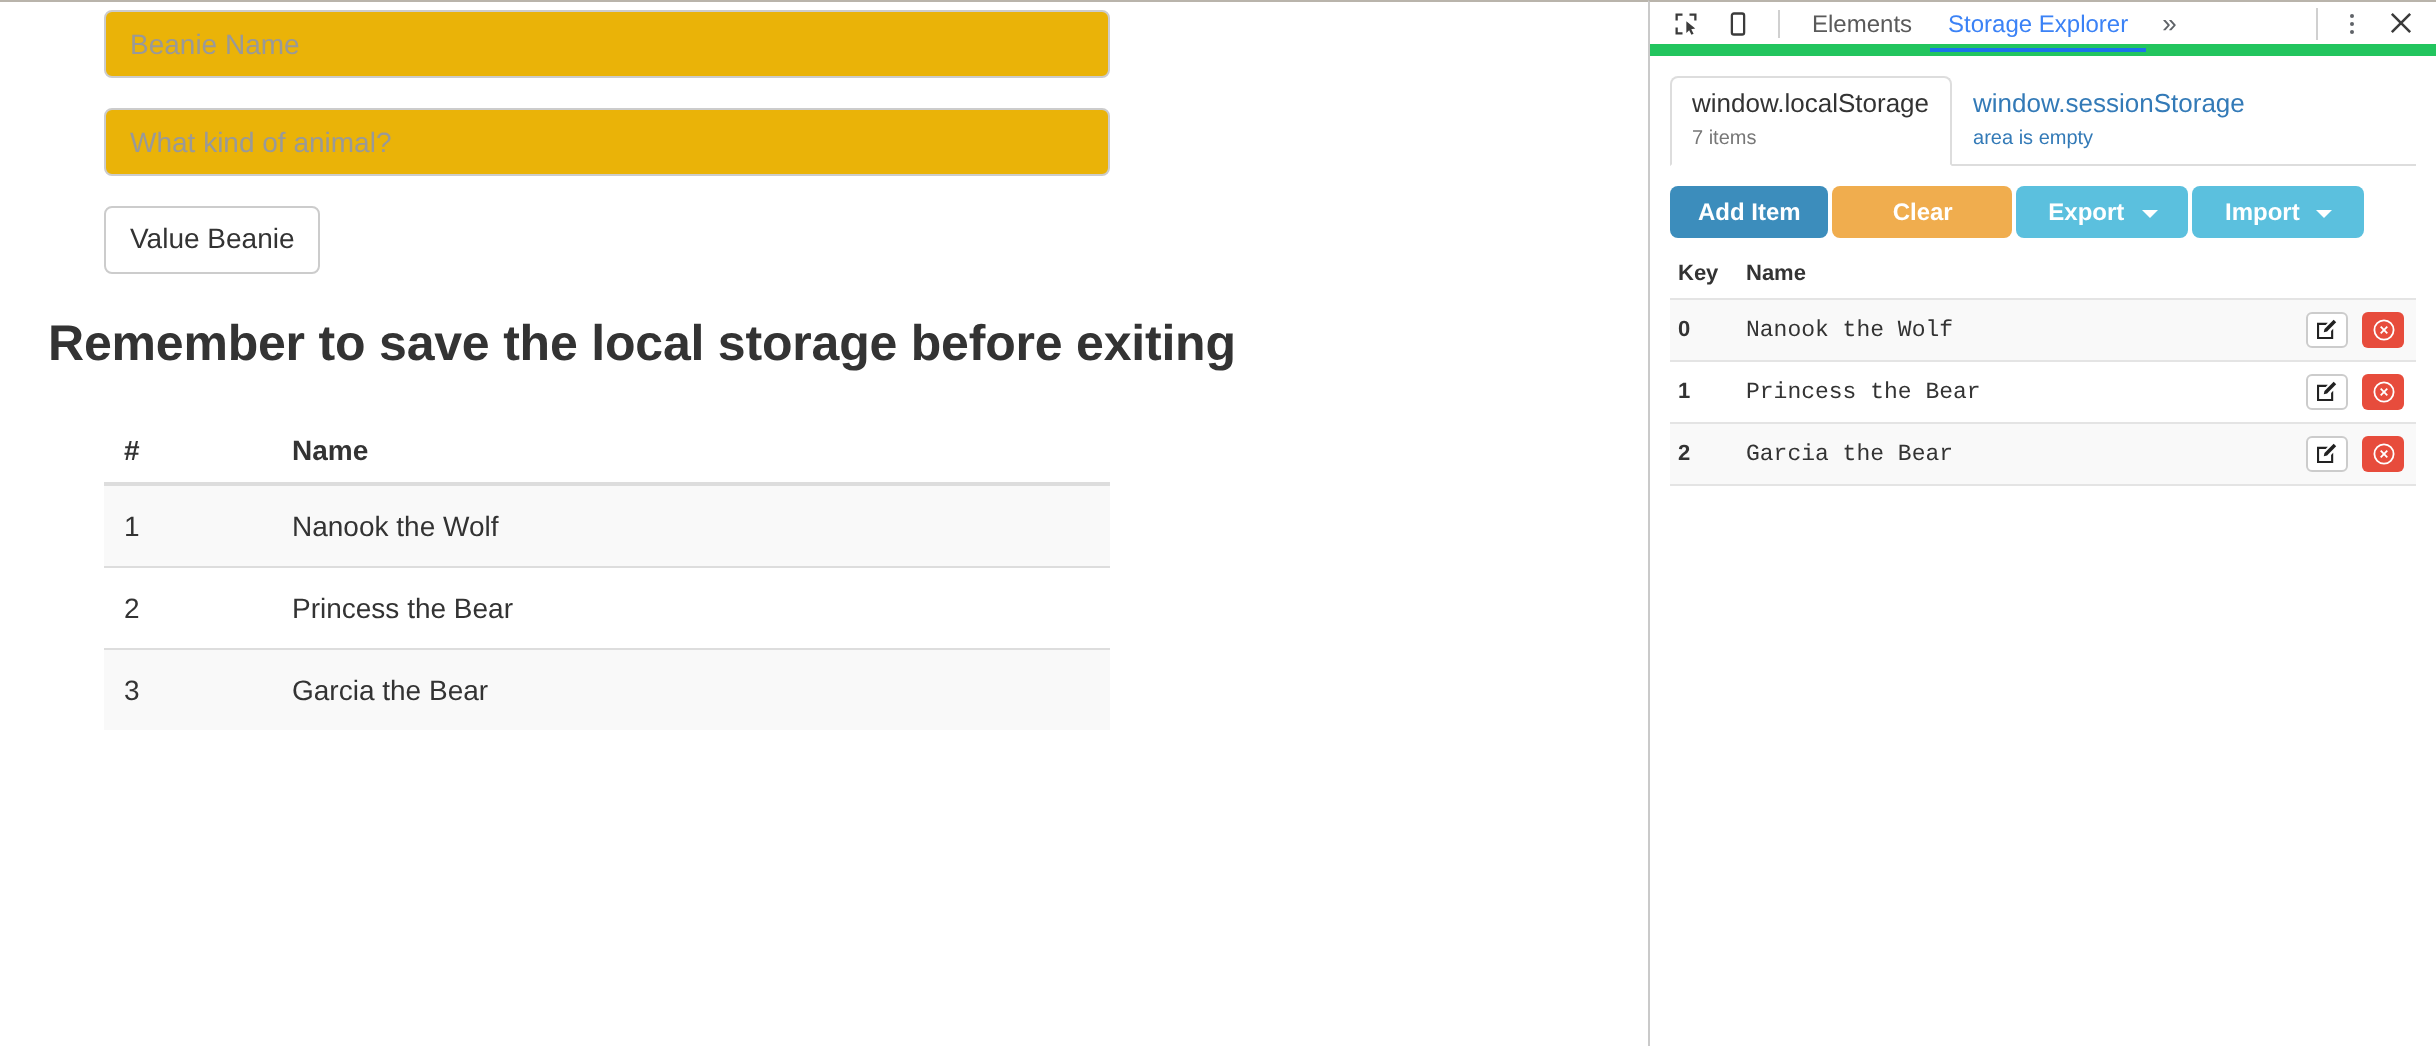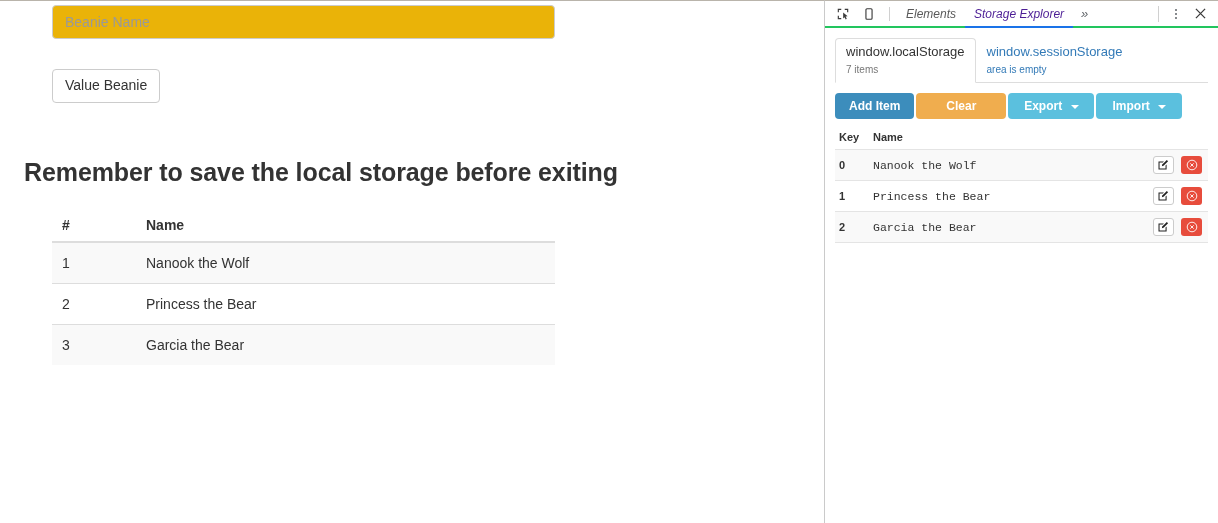--- a/index.html
+++ b/index.html
@@ -96,43 +96,42 @@
     overflow: hidden;
     font-size: 12px;
     color: #333;
   }
 
   .dt-toolbar {
     position: relative;
     height: 27px;
     display: flex;
     align-items: center;
-    border-bottom: 2px solid #22c55e;
+    border-bottom: 6px solid #22c55e;
     background: #fff;
-    font-style: italic;
   }
   .dt-icobtn {
     width: 26px; height: 24px;
     display: flex; align-items: center; justify-content: center;
     cursor: pointer;
   }
   .dt-icobtn:first-child { margin-left: 5px; }
   .dt-sep {
     width: 1px; height: 14px; background: #d0d0d0; margin: 0 7px;
   }
   .dt-tab {
     height: 26px;
     padding: 0 9px;
     display: flex; align-items: center;
     font-size: 12px;
     color: #5a5a5a;
     cursor: pointer;
     position: relative;
   }
-  .dt-tab.active { color: #4c1d95; }
+  .dt-tab.active { color: #3b82f6; }
   .dt-tab.active::after {
     content: "";
     position: absolute; left: 0; right: 0; bottom: -1px;
     height: 2px; background: #1a73e8;
   }
   .dt-more {
     padding: 0 8px; color: #5f6368; font-size: 13px; cursor: pointer;
     display: flex; align-items: center; height: 26px;
   }
   .dt-right { margin-left: auto; display: flex; align-items: center; }
@@ -241,20 +240,21 @@
 </head>
 <body>
 
 <div id="root">
 
   <div id="page">
 
     <div class="form-area">
       <input class="txt-input" type="text" placeholder="Beanie Name" style="">
       <div class="gap"></div>
+      <input class="txt-input" type="text" placeholder="What kind of animal?" style="">
       <div class="gap"></div>
       <button class="btn-default">Value Beanie</button>
     </div>
 
     <h1 class="page-heading">Remember to save the local storage before exiting</h1>
 
     <table class="page-table">
       <thead>
         <tr>
           <th class="col-num">#</th>

